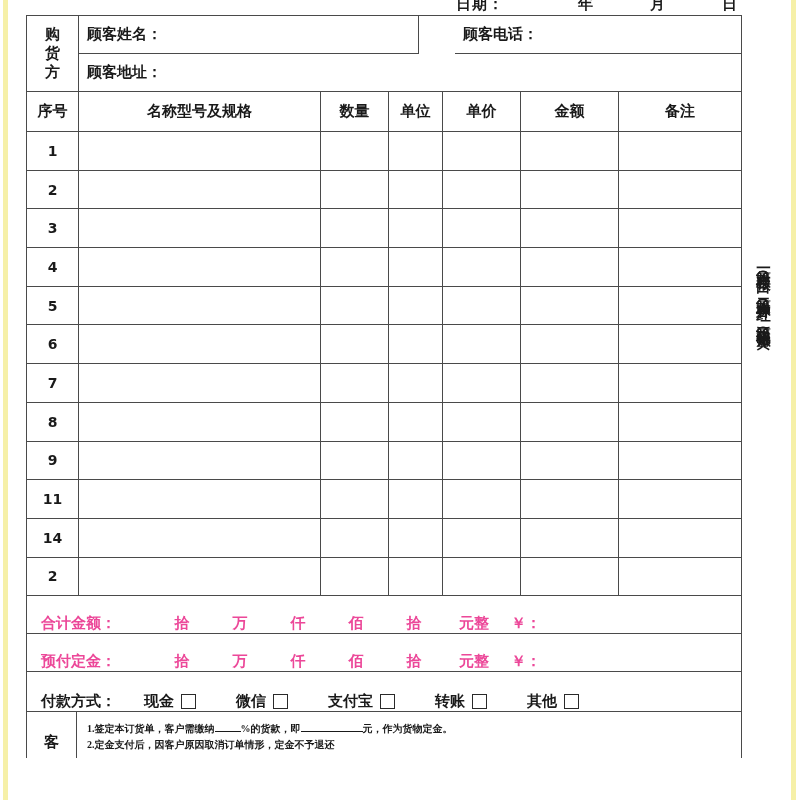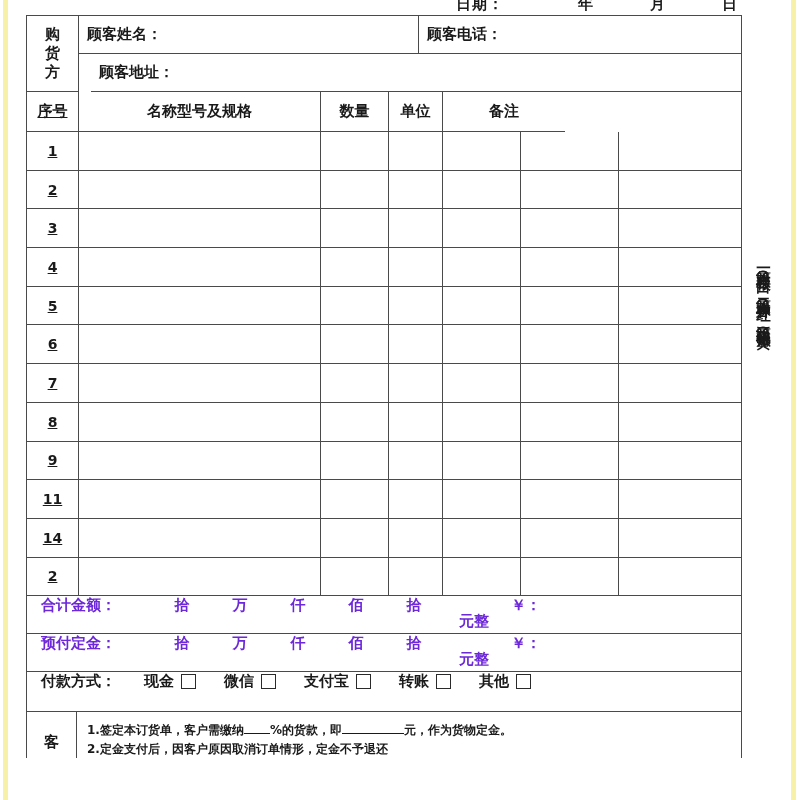--- a/index.html
+++ b/index.html
@@ -95,68 +95,68 @@
     font-size: 15px;
     font-weight: bold;
     color: #1a1a1a;
     line-height: 1.25;
     padding: 4px 0;
   }
   .buyer-fields { flex: 1; font-family: Liberation Serif, serif; }
   .buyer-fields .row .cell { height: 38px; }
 
   .name-cell  { width: 340px; }
-  .phone-cell { flex: 1; }
-  .addr-cell  { width: 100%; border-right: none; margin-left: 12px; }
-
-  
-  .c-seq   { width: 52px; text-decoration: underline; }
+  .phone-cell { flex: 1; margin-left: 36px; }
+  .addr-cell  { width: 100%; border-right: none; }
+
+  
+  .c-seq   { width: 52px; }
   .c-desc  { width: 242px; }
   .c-qty   { width: 68px; text-align: right; }
   .c-unit  { width: 54px; font-family: Liberation Serif, serif; }
   .c-price { width: 78px; }
   .c-amt   { width: 98px; }
   .c-note  { width: 122px; text-align: right; }
 
   .head-row .cell { height: 40px; justify-content: center; }
   .item-row .cell { height: 38.7px; justify-content: center; font-weight: normal; }
   .item-row .c-seq { font-weight: bold; font-size: 14px; }
 
   
   .total-row {
     height: 38px;
     border-bottom: 1.3px solid #4a4a4a;
     display: flex;
-    align-items: flex-start;
-    font-size: 15px;
-    font-weight: bold;
-    color: #6d28d9;
+    align-items: flex-end;
+    font-size: 15px;
+    font-weight: bold;
+    color: #ec4899;
     padding-left: 14px;
   }
   .total-row .t-label { width: 112px; }
   .total-row .t-digit { width: 58px; text-align: center; }
   .total-row .t-yuan  { width: 62px; text-align: center; margin-top: 16px; }
   .total-row .t-cny   { margin-left: 6px; }
 
   
   .pay-row {
     height: 40px;
     border-bottom: 1.3px solid #4a4a4a;
     display: flex;
-    align-items: flex-start;
+    align-items: flex-end;
     font-size: 15px;
     font-weight: bold;
     color: #1a1a1a;
     padding-left: 14px;
   }
   .pay-row .p-label { margin-right: 28px; }
   .pay-opt {
     display: flex;
     align-items: center;
-    margin-right: 28px;
+    margin-right: 40px;
   }
   .pay-opt .p-name { margin-right: 7px; }
   .checkbox {
     width: 15px;
     height: 15px;
     border: 1.4px solid #2a2a2a;
     background: #fff;
     display: inline-block;
   }
 
@@ -173,25 +173,26 @@
     align-items: center;
     justify-content: center;
     font-size: 15px;
     font-weight: bold;
     color: #1a1a1a;
     padding-top: 14px;
   }
   .notice-body {
     flex: 1;
     padding: 9px 0 0 10px;
-    font-size: 12px;
+    font-size: 10px;
     font-weight: bold;
     color: #1a1a1a;
     line-height: 1.55;
     overflow: hidden;
+    font-family: Liberation Serif, serif;
   }
   .notice-line { white-space: nowrap; }
   .blank-s { display: inline-block; width: 26px; border-bottom: 1.4px solid #1a1a1a; }
   .blank-m { display: inline-block; width: 62px; border-bottom: 1.4px solid #1a1a1a; }
 
   
   .copies {
     position: absolute;
     left: 748px;
     top: 258px;
@@ -243,20 +244,22 @@
           <div class="cell addr-cell">顾客地址：</div>
         </div>
       </div>
     </div>
 
     <div class="row head-row">
       <div class="cell center c-seq">序号</div>
       <div class="cell center c-desc">名称型号及规格</div>
       <div class="cell center c-qty">数量</div>
       <div class="cell center c-unit">单位</div>
+      <div class="cell center c-price">单价</div>
+      <div class="cell center c-amt">金额</div>
       <div class="cell center c-note">备注</div>
     </div>
 
     <div id="item-rows">
         <div class="row item-row">
           <div class="cell center c-seq">1</div>
           <div class="cell center c-desc"></div>
           <div class="cell center c-qty"></div>
           <div class="cell center c-unit"></div>
           <div class="cell center c-price"></div>

